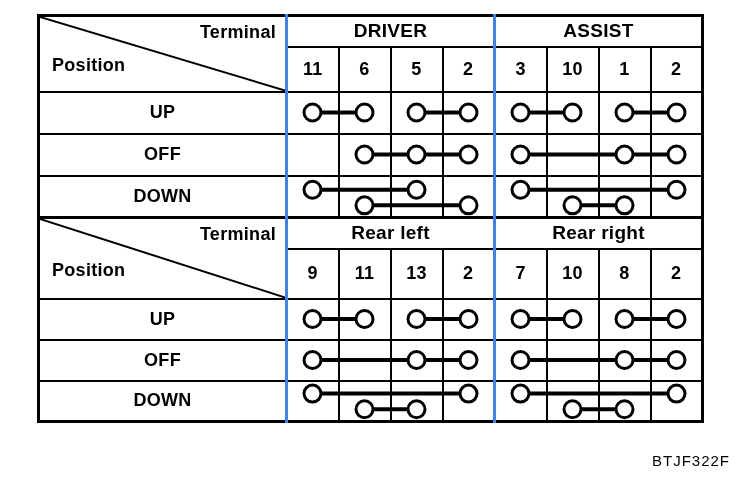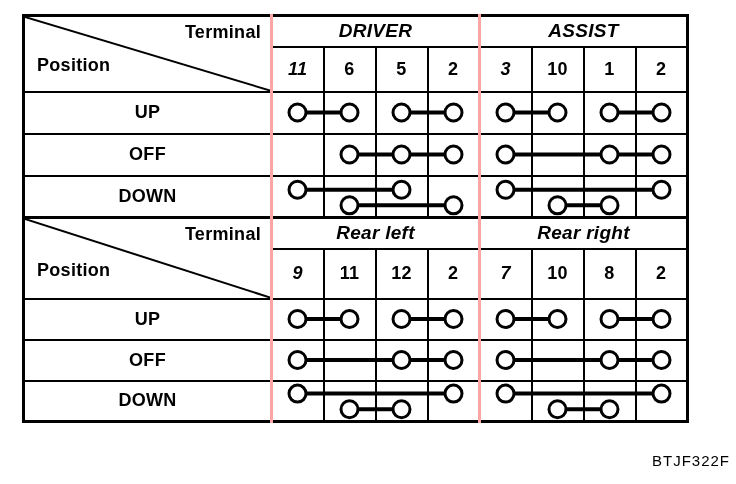--- a/index.html
+++ b/index.html
@@ -6,39 +6,39 @@
   html,body { width:736px; height:484px; }
   body {
     background:#ffffff;
     font-family:"Liberation Sans", sans-serif;
     color:#000;
     overflow:hidden;
   }
   .page { position:relative; width:736px; height:484px; background:#fff; }
   .tables-wrap { position:absolute; left:22px; top:14px; }
 
-  .switch-table { position:relative; }
+  .switch-table { position:relative;margin-left:15px; }
   .switch-table.second { margin-top:-3px; }
 
   table {
     border-collapse:collapse;
     table-layout:fixed;
     border:3px solid #000;
   }
   td {
     border:2px solid #000;
     padding:0;
     text-align:center;
     vertical-align:middle;
     font-weight:bold;
     font-size:18px;
     letter-spacing:0.3px;
     overflow:hidden;
   }
-  td.gl { border-left:3px solid #fca5a5;font-style:italic; }
+  td.gl { border-left:3px solid #3b82f6; }
 
   col.c-label { width:248px; }
   col.c-term  { width:52px; }
 
   tr.groups td.grp { height:31px; font-size:19px; }
   tr.nums td       { height:45px; }
   .second tr.nums td { height:50px; }
   tr.body td       { height:42px; }
   .second tr.body td { height:41px; }
 
@@ -198,21 +198,21 @@
             </svg>
             <span class="corner-top">Terminal</span>
             <span class="corner-bottom">Position</span>
           </td>
           <td class="grp gl" colspan="4">Rear left</td>
           <td class="grp gl" colspan="4">Rear right</td>
         </tr>
         <tr class="nums">
           <td class="gl">9</td>
           <td>11</td>
-          <td>12</td>
+          <td>13</td>
           <td>2</td>
           <td class="gl">7</td>
           <td>10</td>
           <td>8</td>
           <td>2</td>
         </tr>
         <tr class="body">
           <td>UP</td>
           <td class="gl"></td>
           <td></td>

